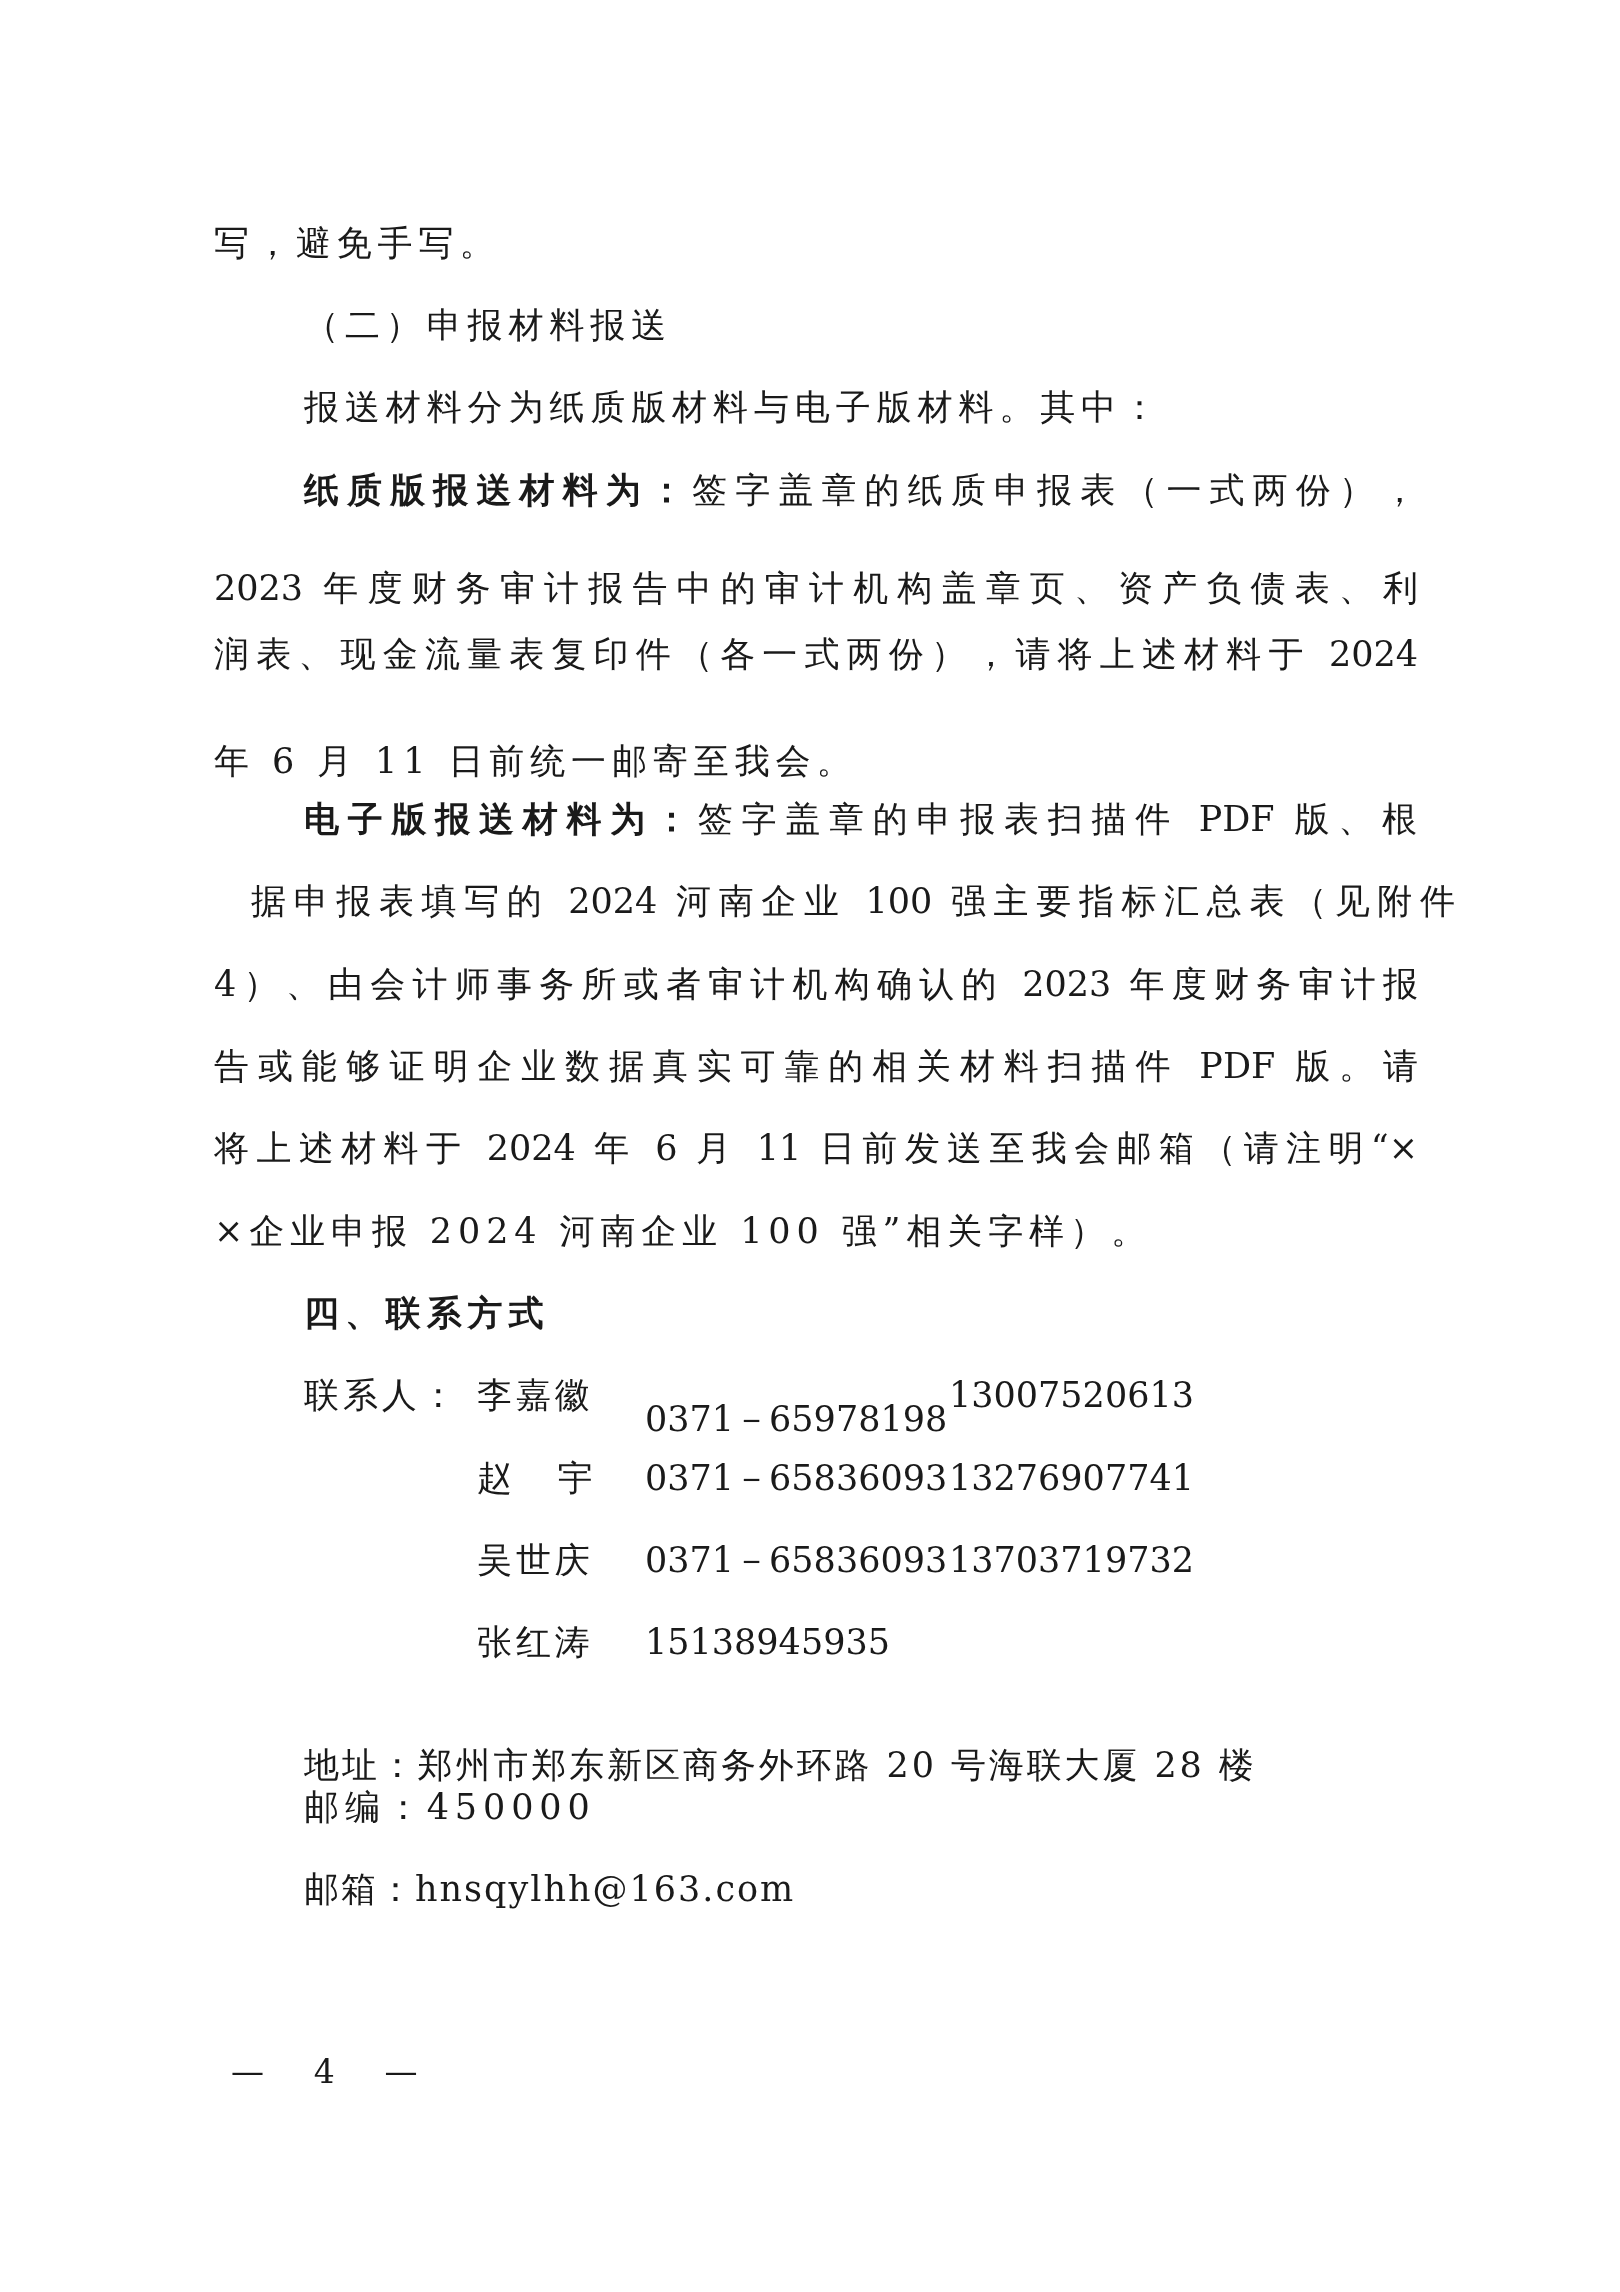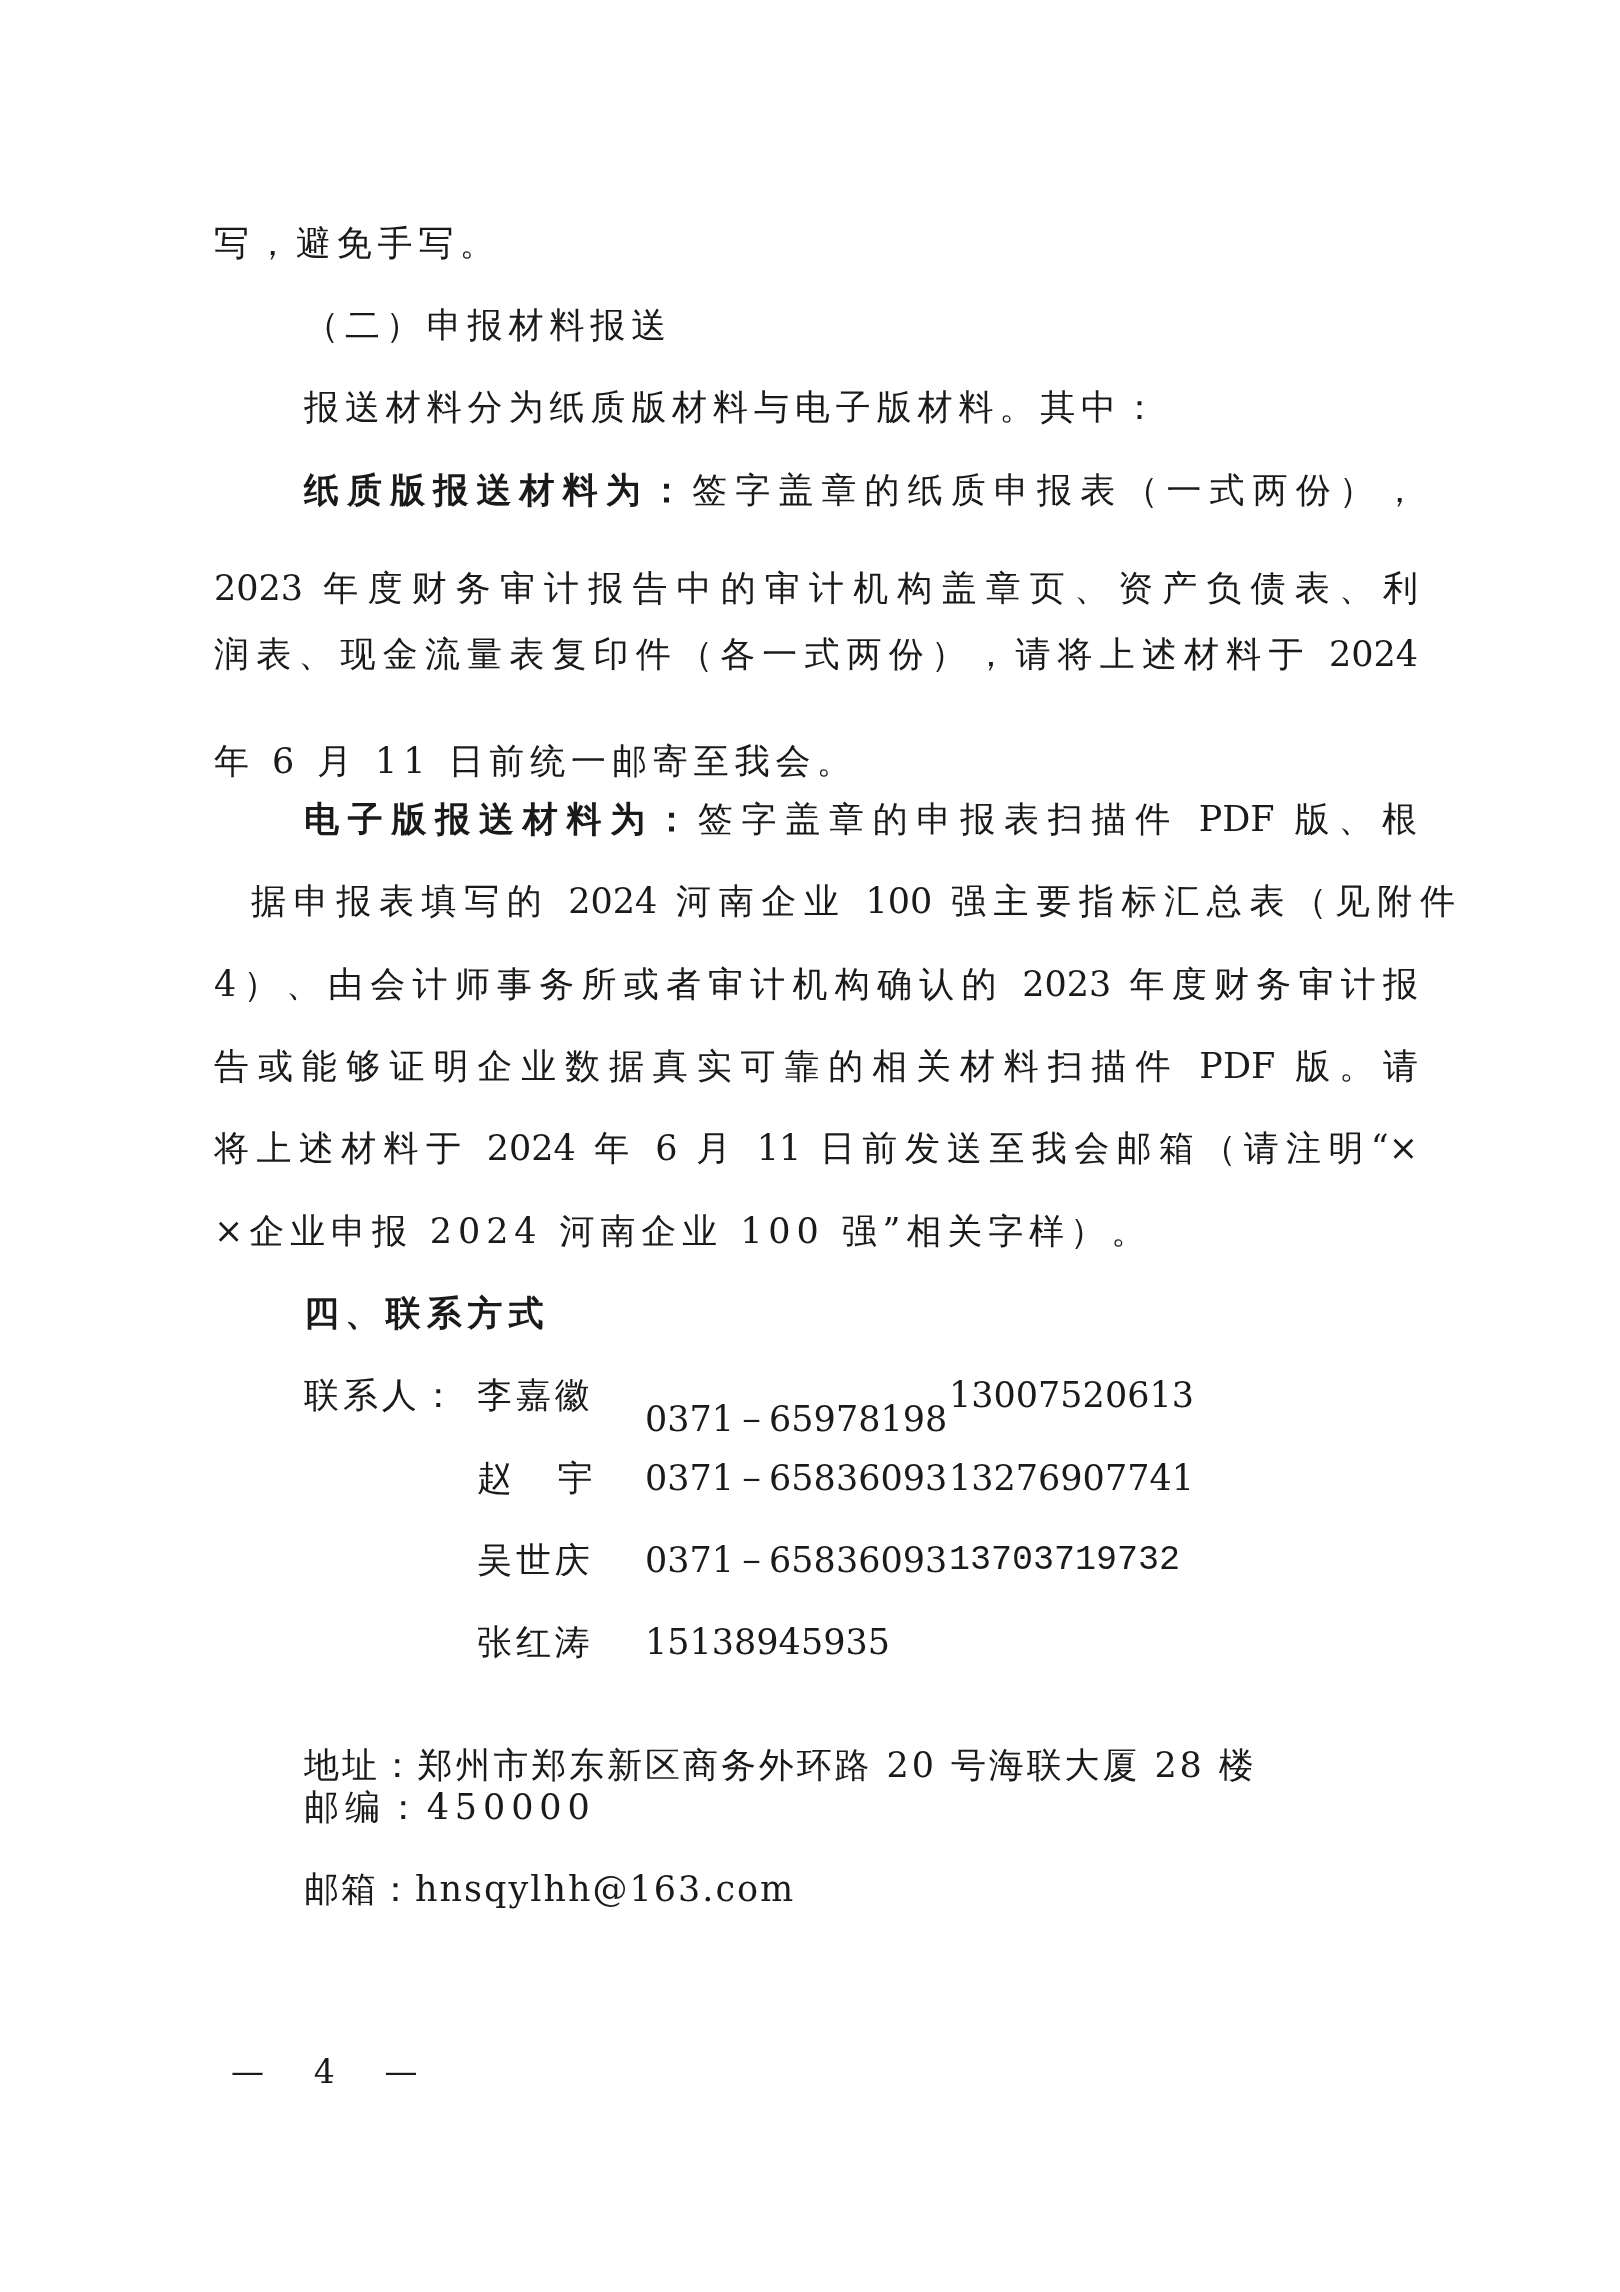--- a/index.html
+++ b/index.html
@@ -48,21 +48,21 @@
     <span style="left:645px;">13007520613</span>
   </div>
   <div class="contact-row" style="top:1457px; left:90px;">
     <span style="left:173px; white-space:pre; letter-spacing:7.8px;">赵  宇</span>
     <span style="left:341px;">0371－65836093</span>
     <span style="left:645px;">13276907741</span>
   </div>
   <div class="contact-row" style="top:1539px; left:90px;">
     <span style="left:173px;" class="name">吴世庆</span>
     <span style="left:341px;">0371－65836093</span>
-    <span style="left:645px;font-family:Liberation Mono, monospace;">13703719732</span>
+    <span style="left:645px;">13703719732</span>
   </div>
   <div class="contact-row" style="top:1621px; left:90px;">
     <span style="left:173px;" class="name">张红涛</span>
     <span style="left:341px;">15138945935</span>
   </div>
 
   <div class="line indent" style="top:1744px; letter-spacing:2.9px;">地址：郑州市郑东新区商务外环路 20 号海联大厦 28 楼</div>
   <div class="line indent" style="top:1786px;">邮编：450000</div>
   <div class="line indent" style="top:1868px; letter-spacing:2px;">邮箱：hnsqylhh@163.com</div>
 </div>

